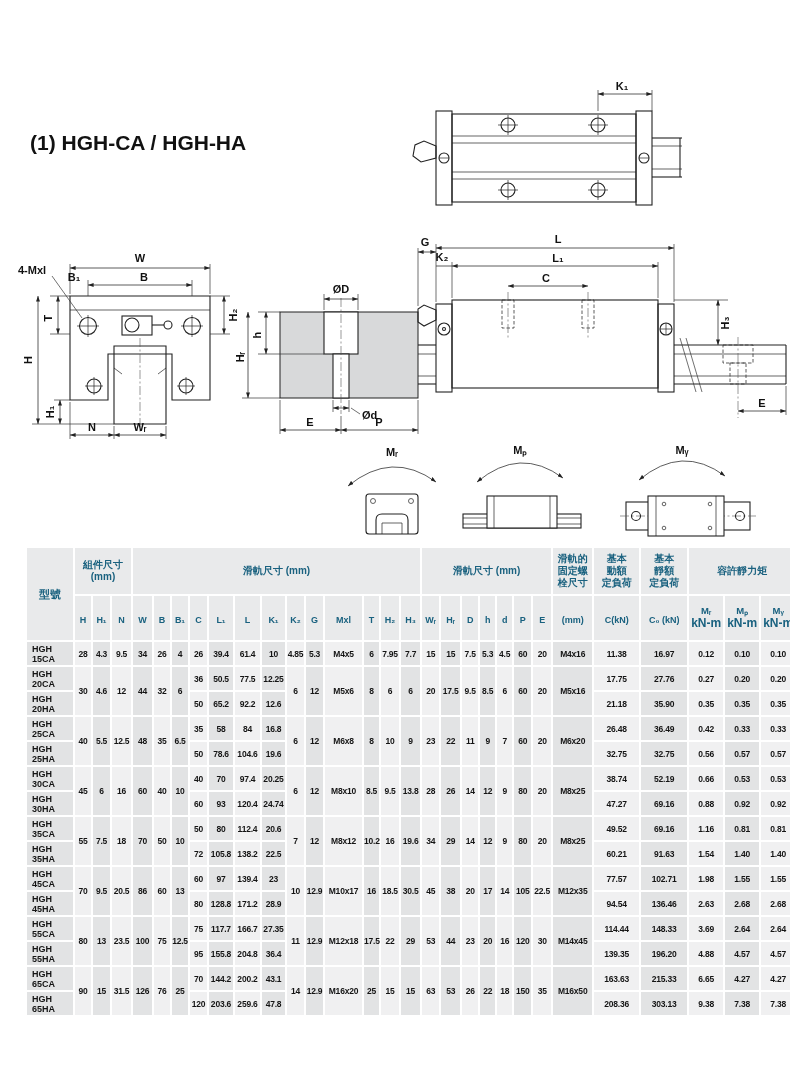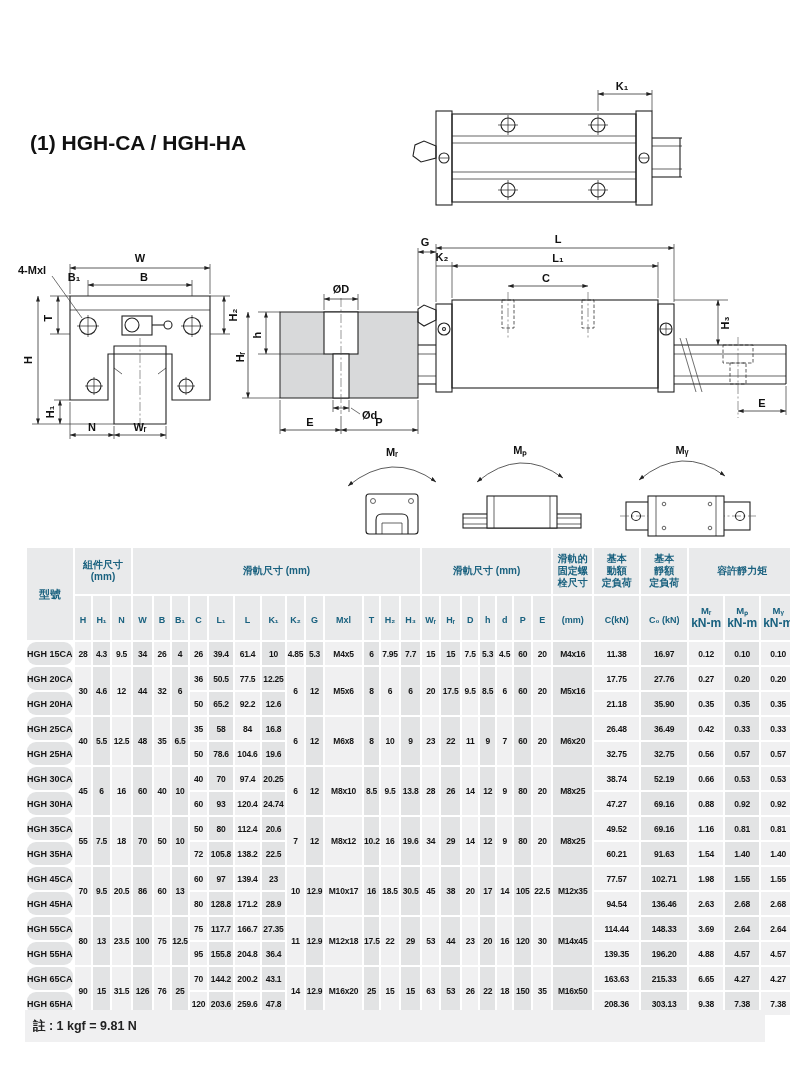--- a/index.html
+++ b/index.html
@@ -24,21 +24,21 @@
   .dim-table th{background:#e9eaeb;color:#19617f;font-weight:bold;text-align:center;vertical-align:middle;padding:0;}
   .dim-table th.model-h{font-size:11px;}
   .grp-title{font-size:10px;line-height:1.22;white-space:pre-line;}
   .col-lbl{font-size:9px;}
   .sub2 .t2{font-size:9.5px;display:block;line-height:1.1;}
   .sub2 .u2{font-size:12px;display:block;line-height:1.2;}
   .dim-table td{font-size:8.5px;font-weight:bold;text-align:center;vertical-align:middle;
       height:23px;padding:0;color:#141414;letter-spacing:-.2px;}
   td.c-light{background:#f0f0f1;}
   td.c-dark{background:#e2e3e4;}
-  td.model{background:#e2e3e4;font-size:9px;text-align:left;letter-spacing:0;border-radius:9px;}
+  td.model{background:#e2e3e4;font-size:9px;text-align:left;padding-left:5px;letter-spacing:0;}
   tr.hA th{height:46px;}
   tr.hB th{height:44px;}
 
   .noteband{position:absolute;left:25px;top:1010px;width:740px;height:32px;background:#f0f0f1;
       display:flex;align-items:center;}
   .note{font-size:12.5px;font-weight:bold;color:#222;padding-left:8px;}
 </style>
 </head>
 <body>
 
@@ -753,17 +753,14 @@
             <td class="c-light">208.36</td>
             <td class="c-dark">303.13</td>
             <td class="c-light">9.38</td>
             <td class="c-dark">7.38</td>
             <td class="c-light">7.38</td>
           </tr>
         </tbody>
       </table>
   </div>
 
-  <div class="noteband">
-    <span class="note">註 : 1 kgf = 9.81 N</span>
-  </div>
 
 </div>
 
 </body></html>

